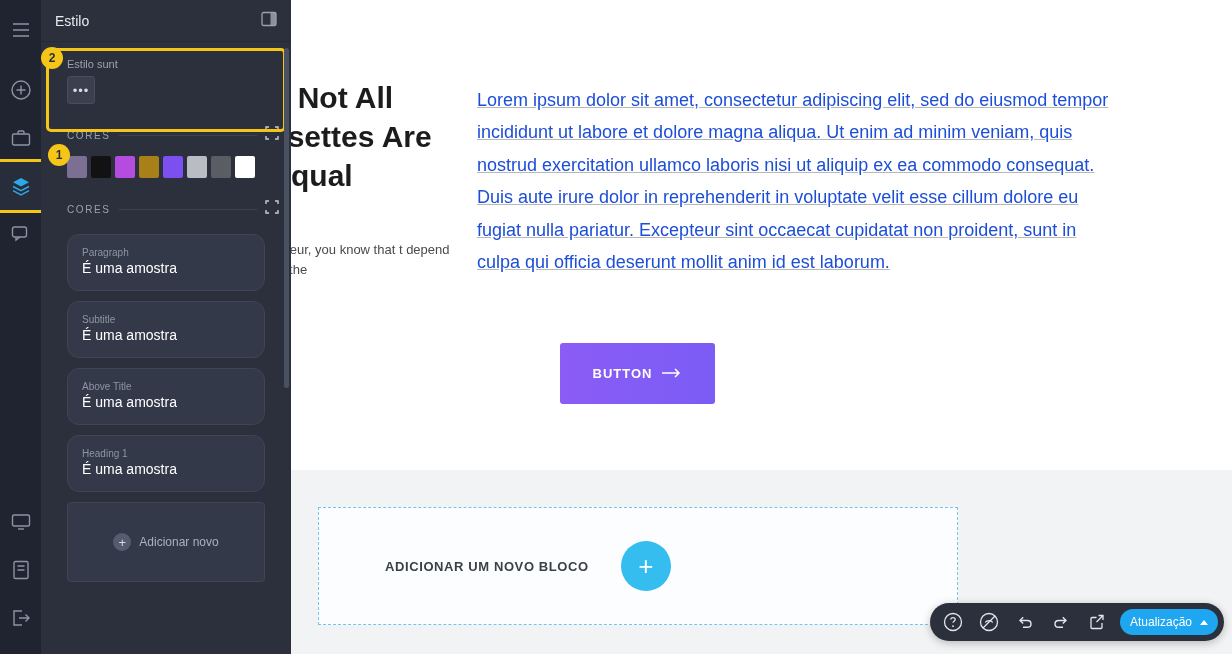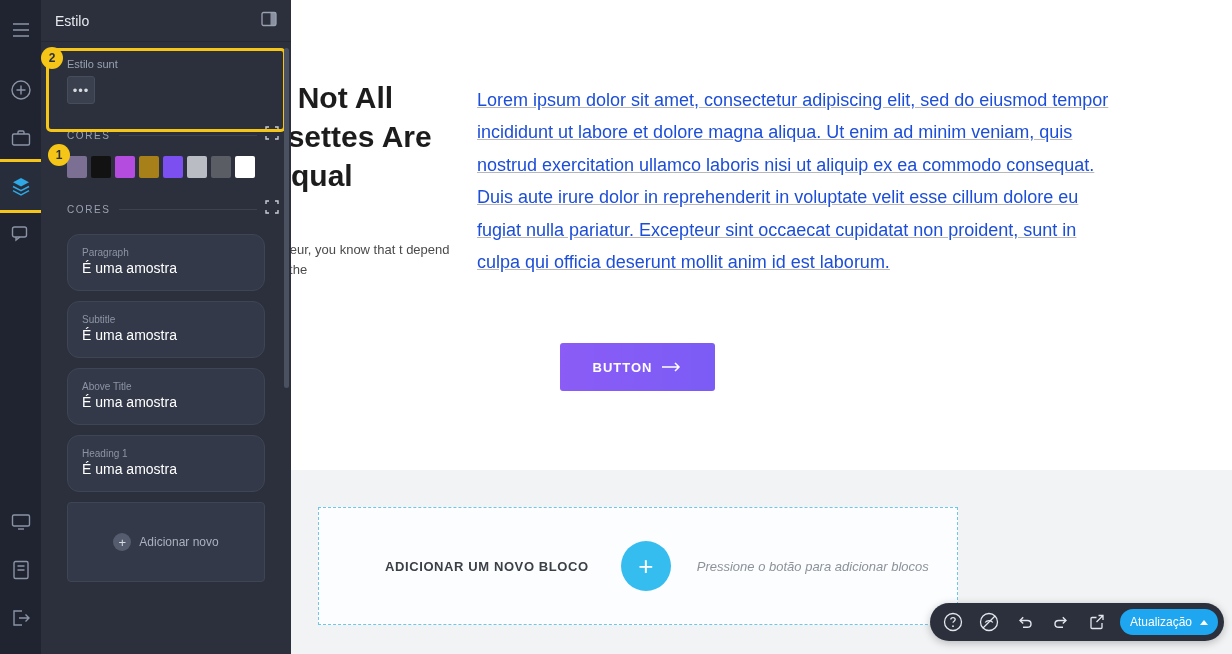--- a/index.html
+++ b/index.html
@@ -157,21 +157,21 @@
     font-size: 13px; color: #4a4a4a; line-height: 1.55;
   }
   .body-copy {
     position: absolute; left: 186px; top: 84px; width: 640px;
     font-size: 18px; line-height: 1.8; color: #1d4ed8;
     text-decoration: underline; text-decoration-color: #b8b8b8;
     text-decoration-style: solid;
   }
   .cta {
     position: absolute; left: 269px; top: 343px;
-    width: 155px; height: 48px; border-radius: 3px;
+    width: 155px; height: 61px; border-radius: 3px;
     background: linear-gradient(90deg, #8b5cf6 0%, #7b5cf5 100%);
     color: #fff; font-size: 13px; font-weight: bold; letter-spacing: 1px;
     display: flex; align-items: center; justify-content: center; gap: 10px;
   }
 
   .lower {
     position: absolute; left: 0; right: 0; top: 470px; bottom: 0;
     background: #f2f3f4;
   }
   .dropzone {
@@ -371,21 +371,20 @@
               <path d="M0 5h17M13 1l4 4-4 4" fill="none" stroke="#fff" stroke-width="1.5"></path>
             </svg>
         </span>
       </div>
     </div>
 
     <div class="lower">
       <div class="dropzone">
         <span class="dz-text">ADICIONAR UM NOVO BLOCO</span>
         <span class="dz-plus">+</span>
-        <span class="dz-hint">Pressione o botão para adicionar blocos</span>
       </div>
     </div>
 
     <div class="toolbar">
       <div class="tb-btn">
         <svg width="20" height="20" viewBox="0 0 20 20">
             <circle cx="10" cy="10" r="8.5" fill="none" stroke="currentColor" stroke-width="1.3"></circle>
             <path d="M7.8 7.6c0-1.2 1-2 2.2-2s2.2.8 2.2 2c0 1.6-2.2 1.6-2.2 3.2" fill="none" stroke="currentColor" stroke-width="1.3"></path>
             <circle cx="10" cy="14.2" r=".9" fill="currentColor"></circle>
           </svg>

